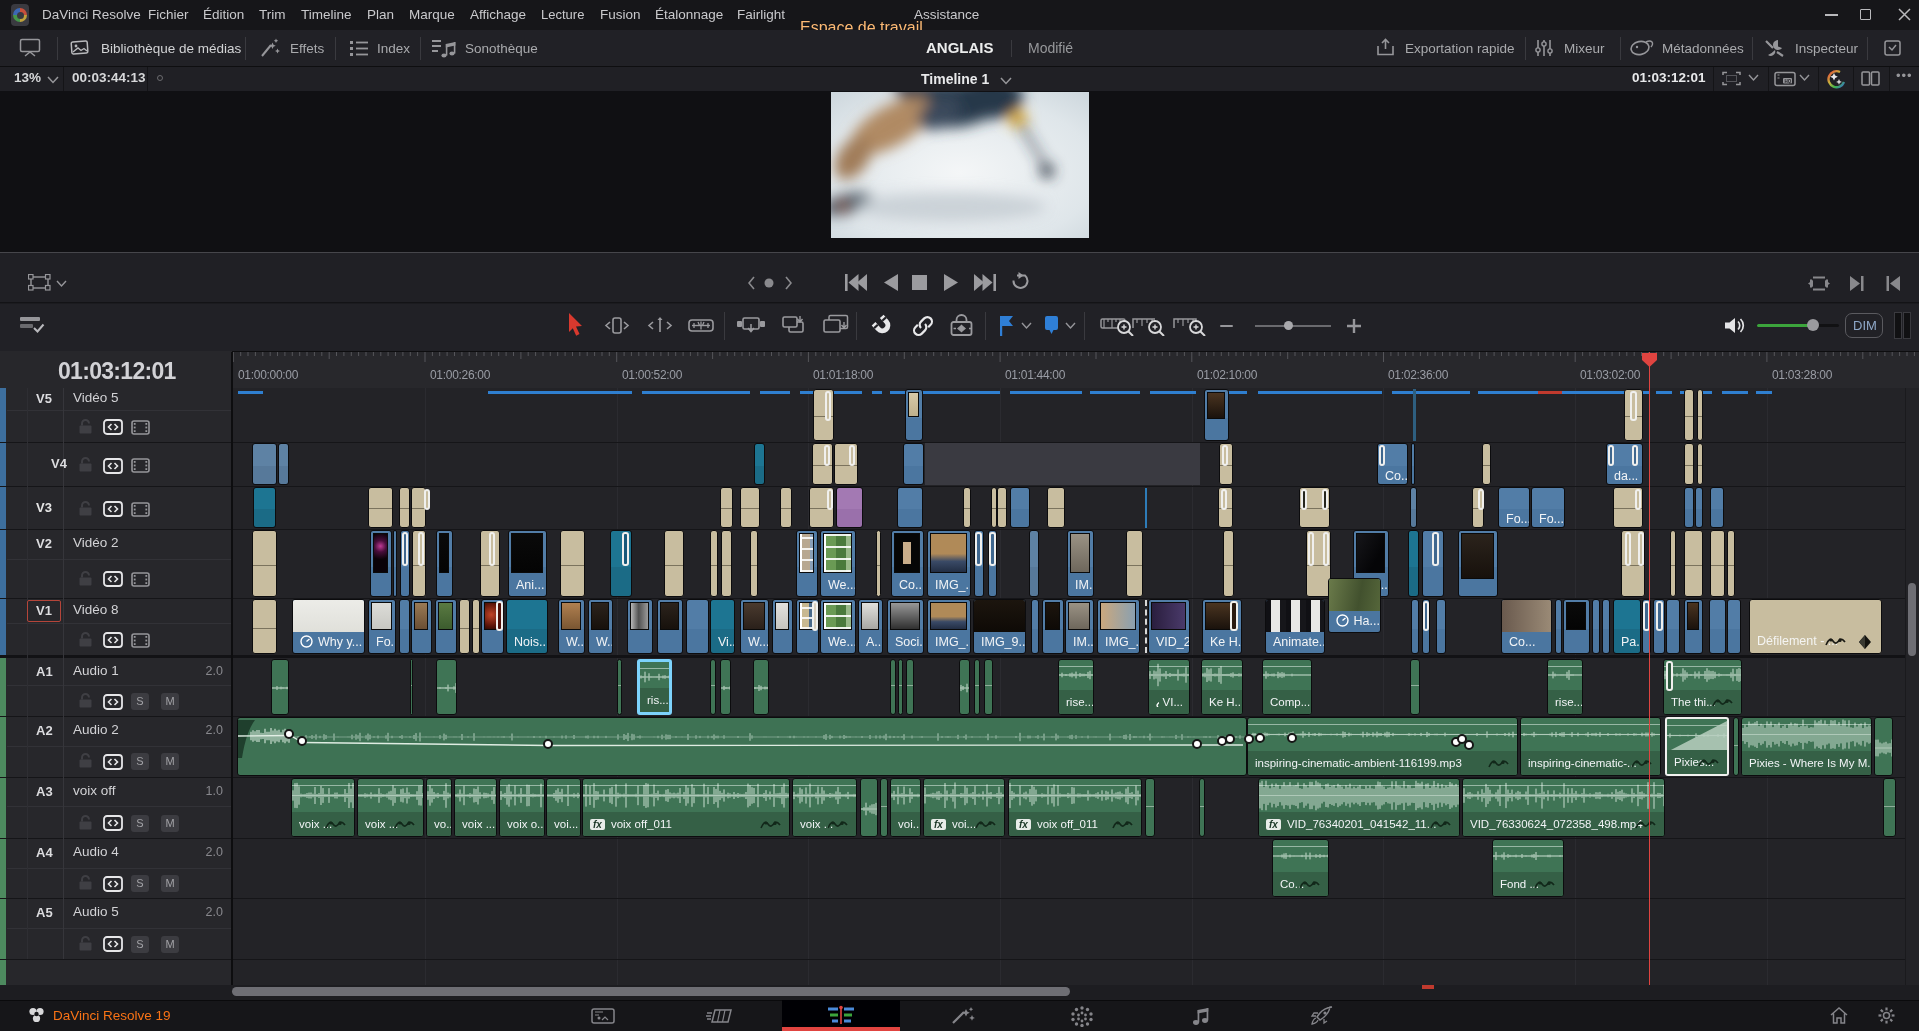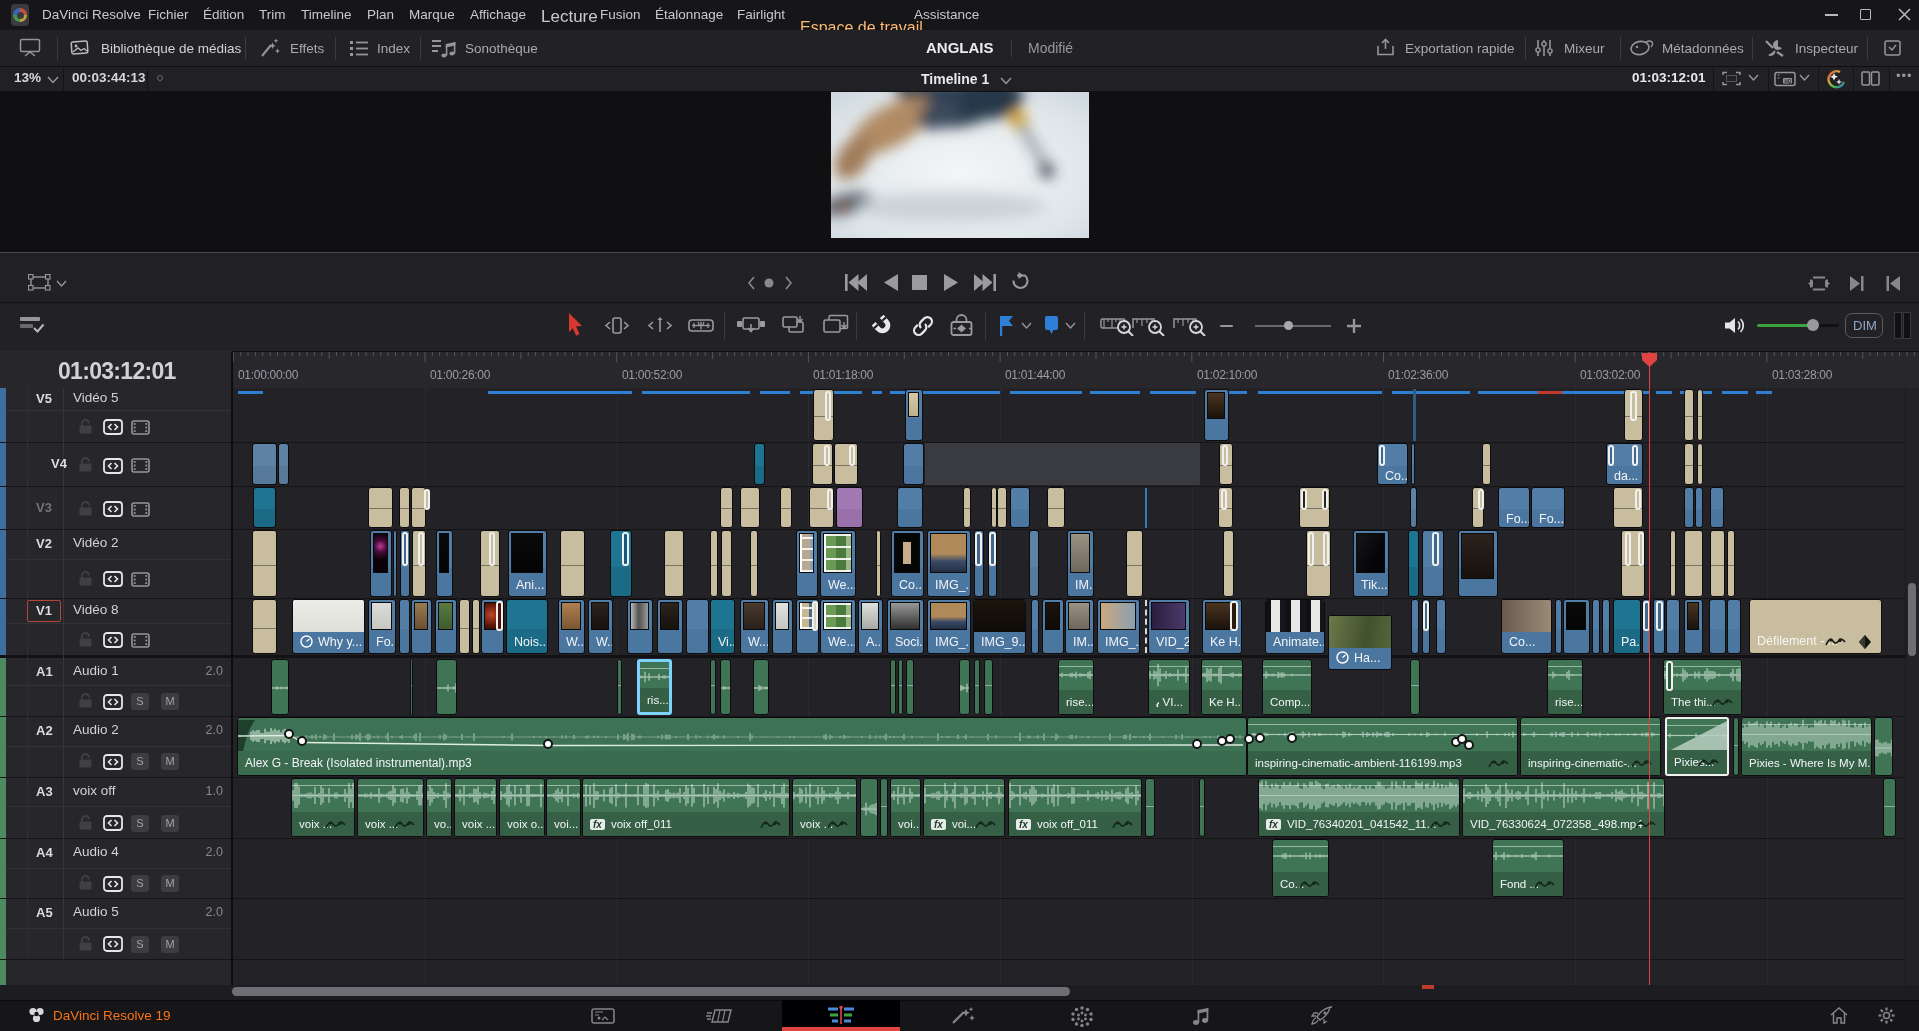--- a/index.html
+++ b/index.html
@@ -20,21 +20,21 @@
     <div class="abs" style="left:13px;top:8px;width:14px;height:14px;border-radius:50%;background:conic-gradient(#c8503c 0 90deg,#c0a23c 90deg 180deg,#46964a 180deg 270deg,#3c68b4 270deg 360deg);"></div>
     <div class="abs" style="left:16.5px;top:11.5px;width:7px;height:7px;border-radius:50%;background:#3a3a40;"></div>
     <div class="txt" style="left:42px;top:7px;font-size:13.5px;color:#c9c9cc;">DaVinci Resolve</div>
     <div class="txt" style="left:148px;top:7px;font-size:13.5px;color:#c9c9cc;">Fichier</div>
     <div class="txt" style="left:203px;top:7px;font-size:13.5px;color:#c9c9cc;">Édition</div>
     <div class="txt" style="left:259px;top:7px;font-size:13.5px;color:#c9c9cc;">Trim</div>
     <div class="txt" style="left:301px;top:7px;font-size:13.5px;color:#c9c9cc;">Timeline</div>
     <div class="txt" style="left:367px;top:7px;font-size:13.5px;color:#c9c9cc;">Plan</div>
     <div class="txt" style="left:409px;top:7px;font-size:13.5px;color:#c9c9cc;">Marque</div>
     <div class="txt" style="left:470px;top:7px;font-size:13.5px;color:#c9c9cc;">Affichage</div>
-    <div class="txt" style="left:541px;top:7px;font-size:17px;color:#c9c9cc;">Lecture</div>
+    <div class="txt" style="left:541px;top:7px;font-size:13px;color:#c9c9cc;">Lecture</div>
     <div class="txt" style="left:600px;top:7px;font-size:13.5px;color:#c9c9cc;">Fusion</div>
     <div class="txt" style="left:655px;top:7px;font-size:13.5px;color:#c9c9cc;">Étalonnage</div>
     <div class="txt" style="left:737px;top:7px;font-size:13.5px;color:#c9c9cc;">Fairlight</div>
     <div class="txt" style="left:800px;top:19px;font-size:16px;color:#fdba74;">Espace de travail</div>
     <div class="txt" style="left:914px;top:7px;font-size:13.5px;color:#c9c9cc;">Assistance</div>
     <div class="abs" style="left:1825px;top:14px;width:13px;height:1.5px;background:#b9b9bc;"></div>
     <div class="abs" style="left:1860px;top:9px;width:11px;height:11px;border:1.5px solid #b9b9bc;border-radius:1px;"></div>
     <svg class="abs" style="left:1898px;top:8px;" width="13" height="13">
       <path d="M1 1 L12 12 M12 1 L1 12" stroke="#b9b9bc" stroke-width="1.5"></path>
     </svg>
@@ -441,21 +441,21 @@
     <div class="abs" style="left:7px;top:745.5px;width:225px;height:1px;background:#323237;"></div>
     <div class="abs" style="left:7px;top:806px;width:225px;height:1px;background:#323237;"></div>
     <div class="abs" style="left:7px;top:868px;width:225px;height:1px;background:#323237;"></div>
     <div class="abs" style="left:7px;top:928px;width:225px;height:1px;background:#323237;"></div>
     <div class="abs" style="left:63px;top:388px;width:1px;height:571px;background:#36363b;"></div>
     <div class="abs" style="left:27px;top:388px;width:1px;height:571px;background:#2e2e33;"></div>
     <div class="abs" style="left:231px;top:352px;width:1.5px;height:633px;background:#0d0d0f;"></div>
     <div class="txt" style="left:36px;top:391px;font-size:13px;font-weight:bold;color:#dcdcdf;">V5</div>
     <div class="txt" style="left:73px;top:390px;font-size:13.5px;color:#d2d2d5;">Vidéo 5</div>
     <div class="txt" style="left:51px;top:456px;font-size:13px;font-weight:bold;color:#dcdcdf;">V4</div>
-    <div class="txt" style="left:36px;top:500px;font-size:13px;font-weight:bold;color:#737373;">V3</div>
+    <div class="txt" style="left:36px;top:500px;font-size:13px;font-weight:bold;color:#e5e5e5;">V3</div>
     <div class="txt" style="left:36px;top:536px;font-size:13px;font-weight:bold;color:#dcdcdf;">V2</div>
     <div class="txt" style="left:73px;top:535px;font-size:13.5px;color:#d2d2d5;">Vidéo 2</div>
     <div class="abs" style="left:27px;top:599.5px;width:34px;height:22px;border:1.5px solid #b5453a;border-radius:2px;"></div>
     <div class="txt" style="left:36px;top:603px;font-size:13px;font-weight:bold;color:#dcdcdf;">V1</div>
     <div class="txt" style="left:73px;top:602px;font-size:13.5px;color:#d2d2d5;">Vidéo 8</div>
     <div class="txt" style="left:36px;top:664px;font-size:13px;font-weight:bold;color:#dcdcdf;">A1</div>
     <div class="txt" style="left:73px;top:663px;font-size:13.5px;color:#d2d2d5;">Audio 1</div>
     <div class="txt" style="right:1696px;top:664px;font-size:12.5px;color:#88888d;">2.0</div>
     <div class="txt" style="left:36px;top:723px;font-size:13px;font-weight:bold;color:#dcdcdf;">A2</div>
     <div class="txt" style="left:73px;top:722px;font-size:13.5px;color:#d2d2d5;">Audio 2</div>
@@ -946,21 +946,21 @@
     <div class="abs" style="left:1145px;top:600px;width:0;height:53px;border-left:2px dashed #d8d8d8;"></div>
     <div class="clip vc" style="left:1202px;top:599px;width:40px;height:55px;background:linear-gradient(#527da7 0 55%,#4b76a0 55%);">
       <div style="position:absolute;left:2px;right:3px;top:2px;height:28px;background:linear-gradient(#4a3420,#1a120c);border:1px solid #0a0a0a;"></div>
       <div class="lb" style="height:23px;">Ke H...</div>
     </div>
     <div class="mk" style="left:1230px;top:601px;width:8px;height:30px;background:#2a1a10;"></div>
     <div class="clip vc" style="left:1265px;top:599px;width:60px;height:55px;background:linear-gradient(#527da7 0 55%,#4b76a0 55%);">
       <div style="position:absolute;left:0;right:0;top:0;height:32px;background:repeating-linear-gradient(90deg,#101014 0 5px,#e8e8e6 5px 14px,#16161a 14px 20px);"></div>
       <div class="lb" style="height:23px;">Animate...</div>
     </div>
-    <div class="clip vc" style="left:1328px;top:615px;width:64px;height:55px;background:linear-gradient(#527da7 0 55%,#4b76a0 55%);">
+    <div class="clip vc" style="left:1328px;top:578px;width:53px;height:55px;background:linear-gradient(#527da7 0 55%,#4b76a0 55%);">
       <div style="position:absolute;left:0;right:0;top:0;height:32px;background:linear-gradient(100deg,#6a7a4a,#42512e 60%,#55663a);"></div>
       <div class="lb" style="height:23px;"><svg width="13" height="13" style="margin-right:5px;">
           <circle cx="6.5" cy="6.5" r="5.5" fill="none" stroke="#fff" stroke-width="1.4"></circle>
           <path d="M6.5 6.5 L9.5 4" stroke="#fff" stroke-width="1.4"></path>
         </svg>Ha...</div>
     </div>
     <div class="clip vc" style="left:1411px;top:599px;width:8px;height:55px;background:linear-gradient(#527da7 0 55%,#4b76a0 55%);"></div>
     <div class="clip vc" style="left:1422px;top:599px;width:8px;height:55px;background:linear-gradient(#527da7 0 55%,#4b76a0 55%);"></div>
     <div class="mk" style="left:1423px;top:601px;width:6px;height:30px;background:#3f678e;"></div>
     <div class="clip vc" style="left:1436px;top:599px;width:10px;height:55px;background:linear-gradient(#527da7 0 55%,#4b76a0 55%);"></div>
@@ -1638,21 +1638,20 @@
         <path d="M994 18.5 V19.5" stroke="#cfe3d6" stroke-width="1" opacity="0.8"></path>
         <path d="M996 18.5 V19.5" stroke="#cfe3d6" stroke-width="1" opacity="0.8"></path>
         <path d="M998 18.0 V20.0" stroke="#cfe3d6" stroke-width="1" opacity="0.8"></path>
         <path d="M1000 18.5 V19.5" stroke="#cfe3d6" stroke-width="1" opacity="0.8"></path>
         <path d="M1002 17.4 V20.6" stroke="#cfe3d6" stroke-width="1" opacity="0.8"></path>
         <path d="M1004 18.5 V19.5" stroke="#cfe3d6" stroke-width="1" opacity="0.8"></path>
         <path d="M1006 18.5 V19.5" stroke="#cfe3d6" stroke-width="1" opacity="0.8"></path>
 <path d="M0 2 L17 2 Q8 14 4 40 L0 40 z" fill="#1c3a29" opacity="0.9"></path>
 <path d="M0 18 L52 17.5 L65 24.5 L311 27.5 L1005 27" fill="none" stroke="#e8f2ea" stroke-width="1.4" opacity="0.95"></path>
       </svg>
-<div class="lb" style="height:24px;background:#3a6b4f;font-size:12px;">Alex G - Break (Isolated instrumental).mp3</div>
 </div>
     <div class="dot" style="left:284px;top:729px;"></div>
     <div class="dot" style="left:297px;top:736px;"></div>
     <div class="dot" style="left:543px;top:739px;"></div>
     <div class="dot" style="left:1192px;top:739px;"></div>
     <div class="dot" style="left:1217px;top:736px;"></div>
     <div class="dot" style="left:1225px;top:734px;"></div>
     <div class="clip" style="left:1247px;top:717px;width:271px;height:59px;background:#3f7455;border:1px solid #0c0c0e;">
       <div style="position:absolute;left:0;right:0;top:0;height:33px;">
         <svg class="wav" width="271" height="33">

